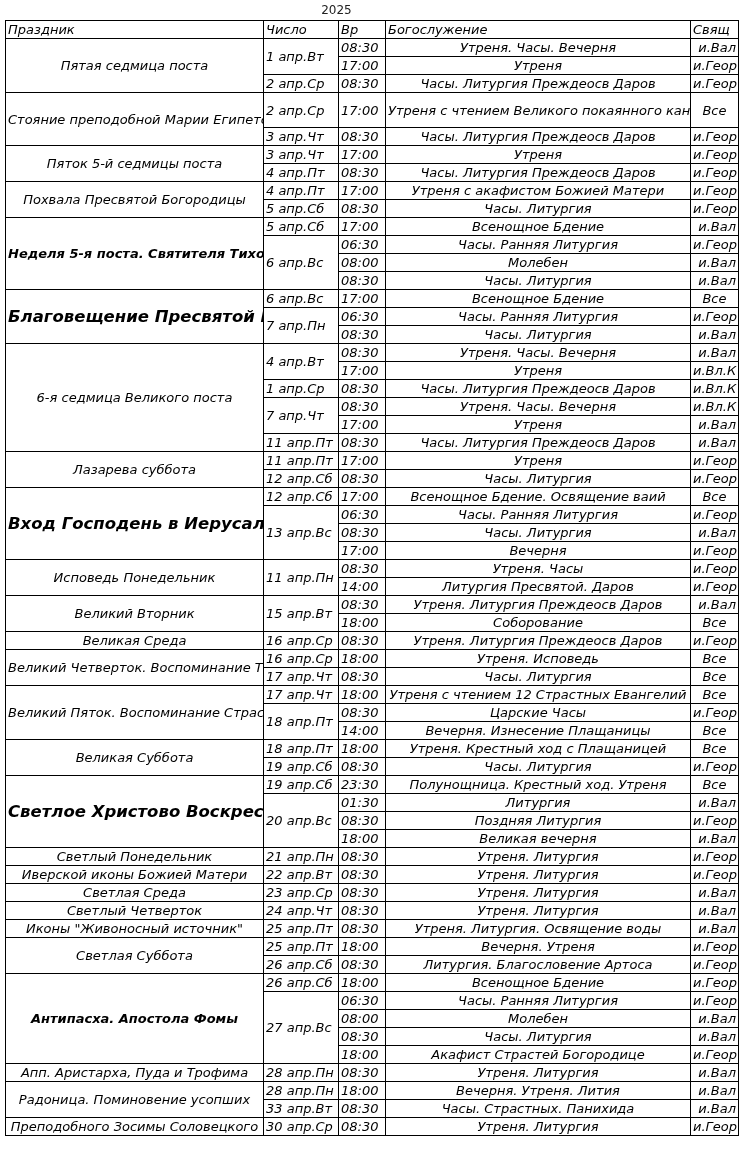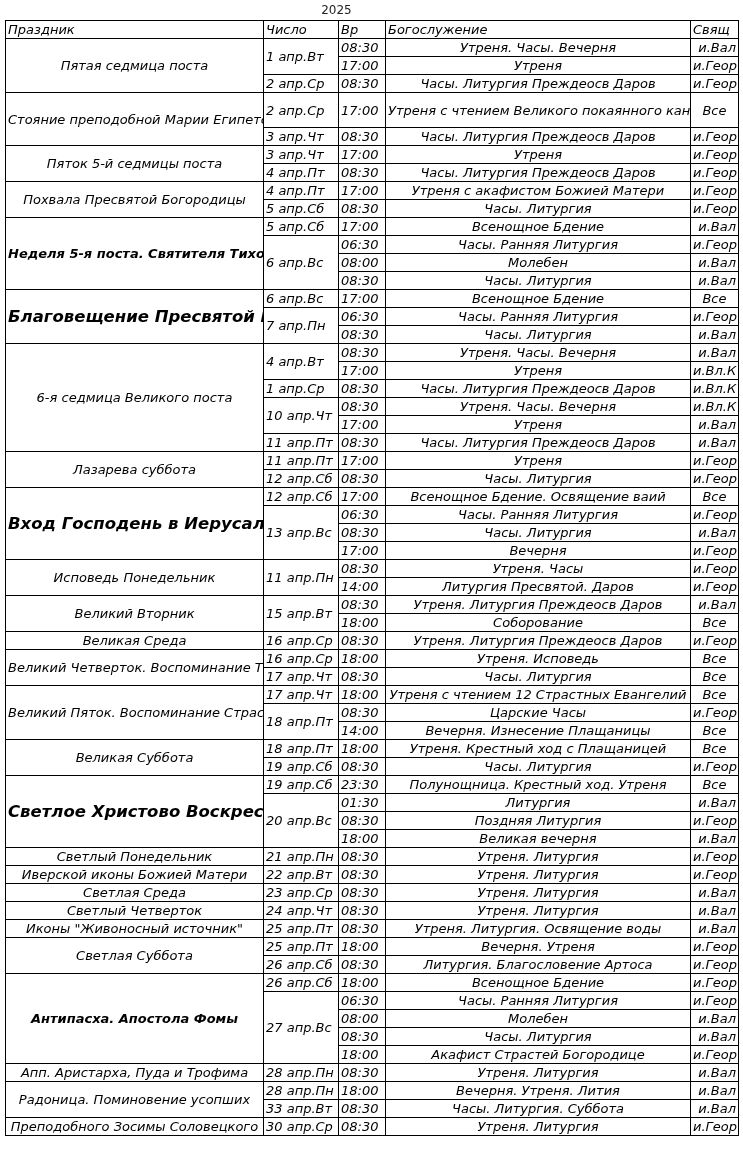--- a/index.html
+++ b/index.html
@@ -162,21 +162,21 @@
         <td class="service">Утреня</td>
         <td class="priest r">и.Вл.К</td>
       </tr>
       <tr>
         <td rowspan="1" class="date">1 апр.Ср</td>
         <td class="time">08:30</td>
         <td class="service">Часы. Литургия Преждеосв Даров</td>
         <td class="priest r">и.Вл.К</td>
       </tr>
       <tr>
-        <td rowspan="2" class="date">10 апр.Чт</td>
+        <td rowspan="2" class="date">7 апр.Чт</td>
         <td class="time">08:30</td>
         <td class="service">Утреня. Часы. Вечерня</td>
         <td class="priest r">и.Вл.К</td>
       </tr>
       <tr>
         <td class="time">17:00</td>
         <td class="service">Утреня</td>
         <td class="priest r">и.Вал</td>
       </tr>
       <tr>
@@ -405,21 +405,21 @@
       <tr>
         <td rowspan="2" class="feast">Радоница. Поминовение усопших</td>
         <td rowspan="1" class="date">28 апр.Пн</td>
         <td class="time">18:00</td>
         <td class="service">Вечерня. Утреня. Лития</td>
         <td class="priest r">и.Вал</td>
       </tr>
       <tr>
         <td rowspan="1" class="date">33 апр.Вт</td>
         <td class="time">08:30</td>
-        <td class="service">Часы. Литургия. Суббота</td>
+        <td class="service">Часы. Страстных. Панихида</td>
         <td class="priest r">и.Вал</td>
       </tr>
       <tr>
         <td rowspan="1" class="feast">Преподобного Зосимы Соловецкого</td>
         <td rowspan="1" class="date">30 апр.Ср</td>
         <td class="time">08:30</td>
         <td class="service">Утреня. Литургия</td>
         <td class="priest r">и.Геор</td>
       </tr>
     </tbody>

